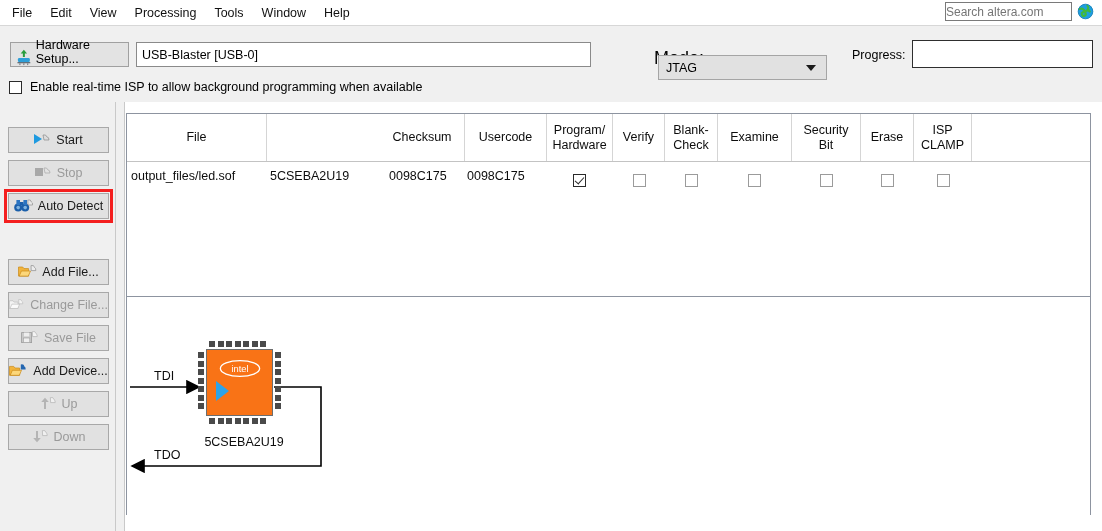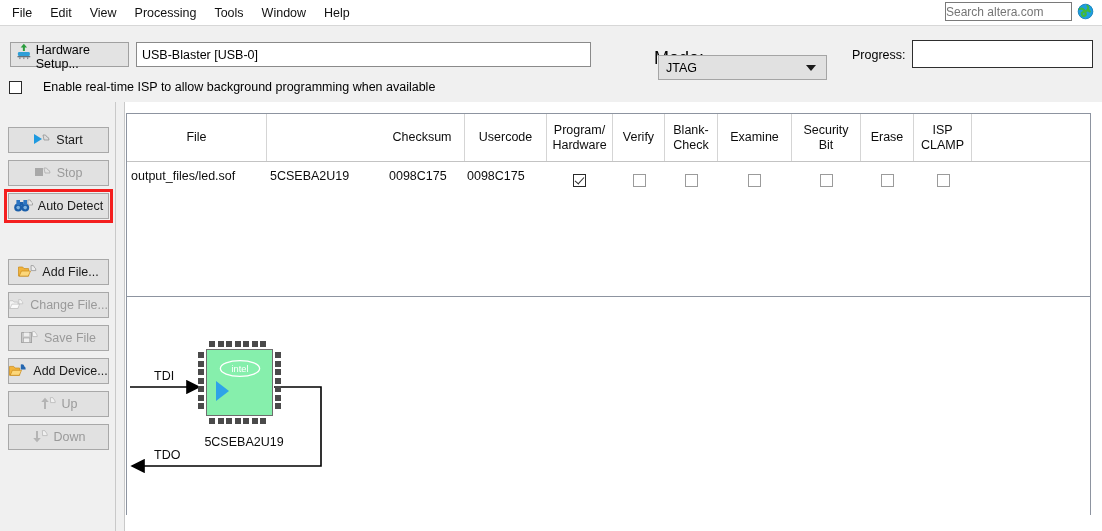--- a/index.html
+++ b/index.html
@@ -71,21 +71,21 @@
     border-top: 1px solid #d7d7d7;
     box-sizing: border-box;
   }
   .hw-btn {
     position: absolute;
     left: 10px; top: 16px;
     width: 119px; height: 25px;
     background: #e3e3e3;
     border: 1px solid #a0a0a0;
     display: flex;
-    align-items: flex-start;
+    align-items: flex-end;
     justify-content: flex-start;
     gap: 5px;
     padding-left: 6px;
     box-sizing: border-box;
     font-size: 12.5px;
     cursor: default;
   }
 
   .hw-field {
     position: absolute;
@@ -144,21 +144,21 @@
     background: #ffffff;
     border: 1px solid #2e2e2e;
     box-sizing: border-box;
   }
 
   .isp-row {
     position: absolute;
     left: 9px; top: 54px;
     display: flex;
     align-items: center;
-    gap: 21px;
+    gap: 8px;
     font-size: 12.5px;
     cursor: default;
   }
   .cb {
     width: 13px; height: 13px;
     border: 1px solid #9b9b9b;
     background: #ffffff;
     box-sizing: border-box;
     display: inline-block;
     position: relative;
@@ -268,21 +268,21 @@
   
   #diagram-panel {
     left: 126px; top: 296px;
     width: 965px; height: 219px;
     border-bottom: none;
   }
   .chip {
     position: absolute;
     left: 79px; top: 52px;
     width: 67px; height: 67px;
-    background: #86efac;
+    background: #f97316;
     border: 1px solid #6d6d6d;
     box-sizing: border-box;
   }
   .pins { position: absolute; }
   .pin {
     position: absolute;
     width: 6px; height: 6px;
     background: #4a4a4a;
   }
   .intel-logo {

